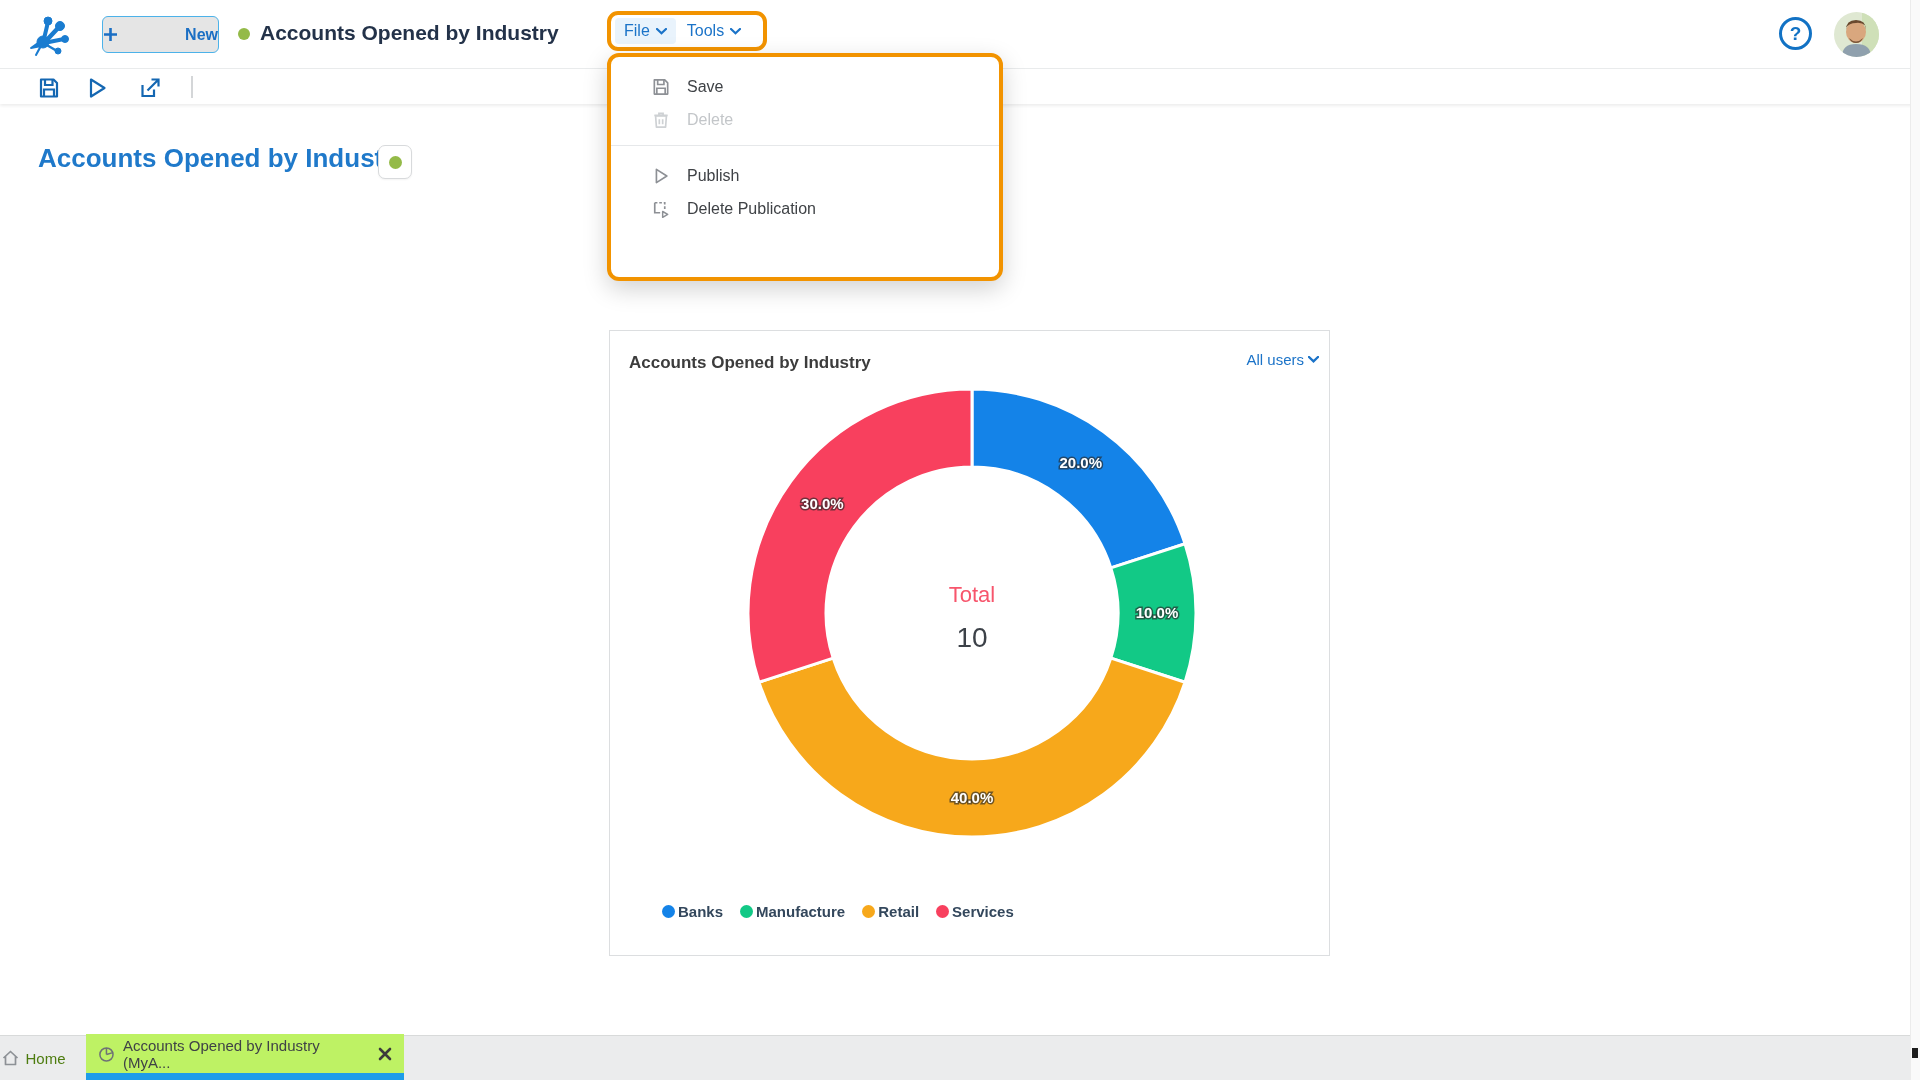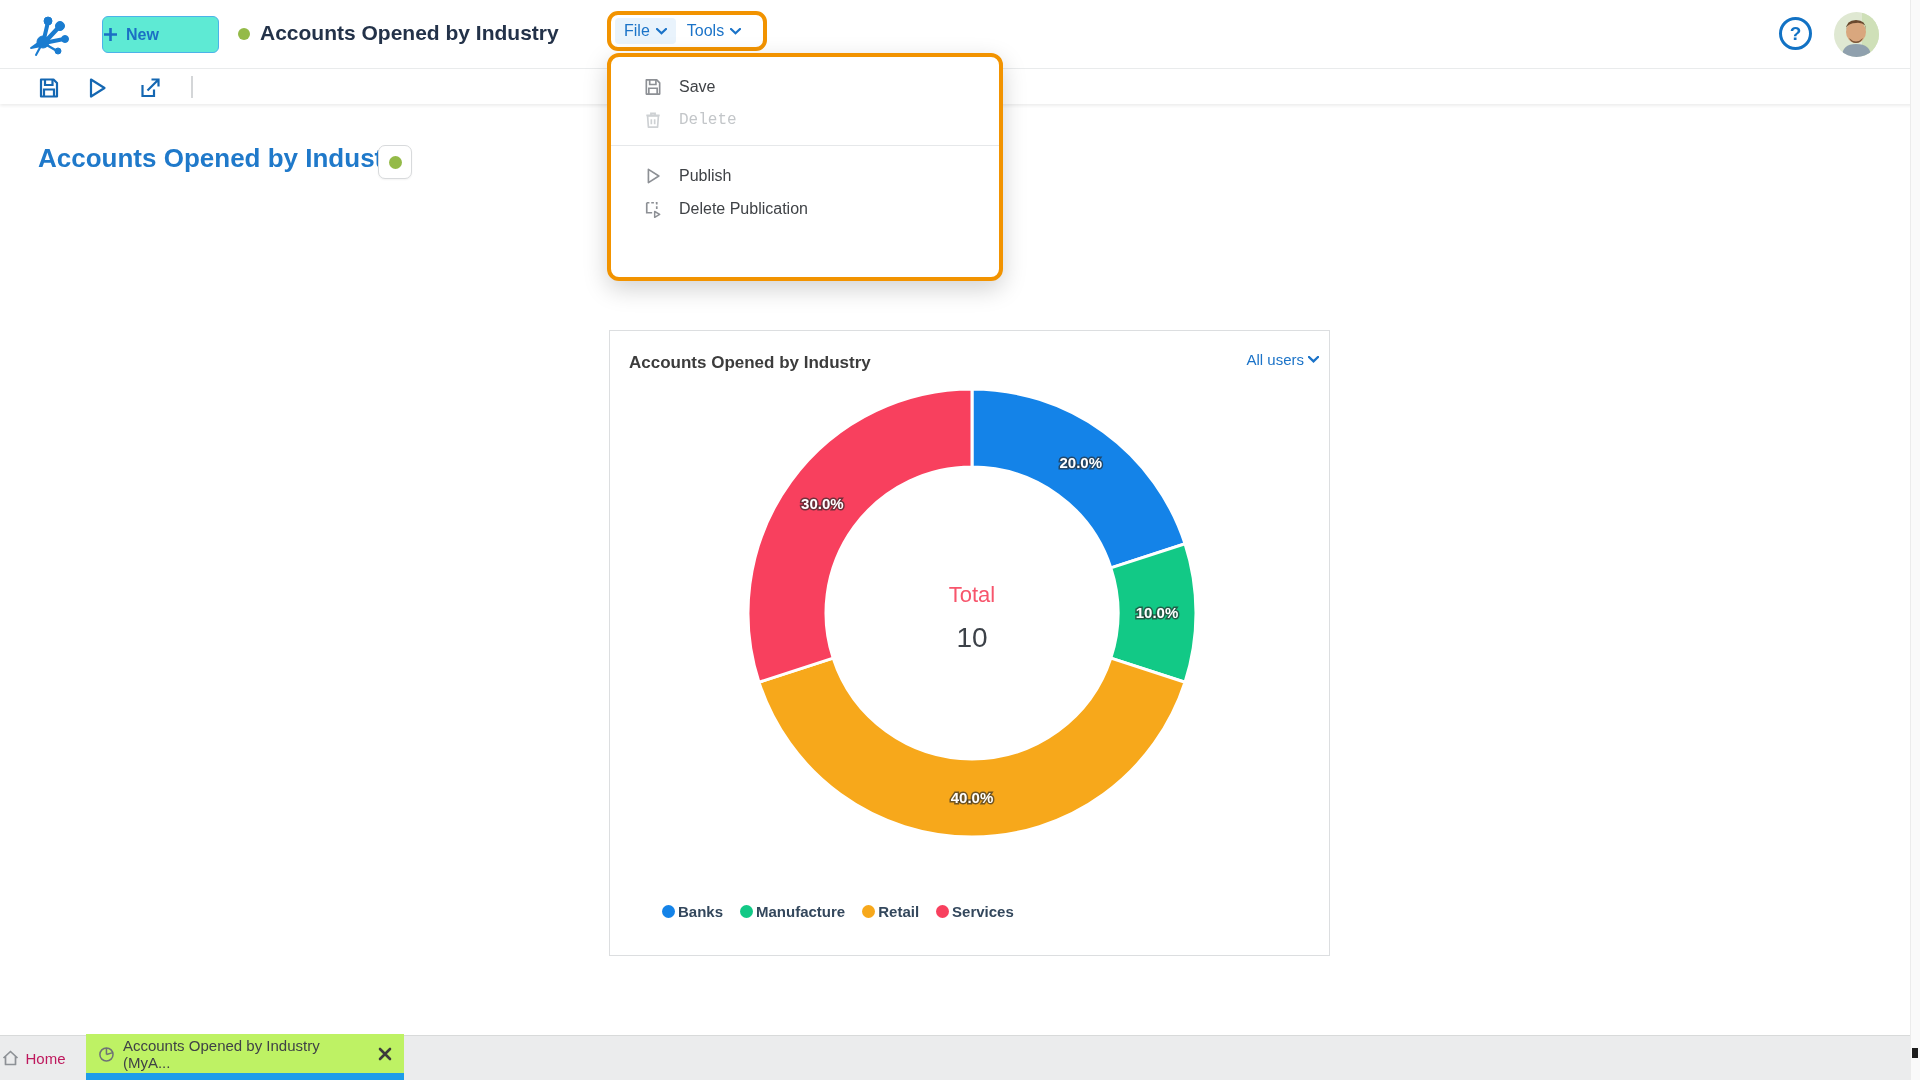--- a/index.html
+++ b/index.html
@@ -2,22 +2,22 @@
 <html><head>
 <meta charset="utf-8">
 <style>
   * { margin:0; padding:0; box-sizing:border-box; }
   html,body { width:1920px; height:1080px; }
   body { font-family:"Liberation Sans", sans-serif; background:#fff; position:relative; overflow:hidden; }
 
   
   .topbar { position:absolute; left:0; top:0; width:1920px; height:69px; background:#fff; border-bottom:1px solid #e9ebec; z-index:30; }
   .logo { position:absolute; left:27px; top:13px; width:44px; height:44px; }
-  .new-btn { position:absolute; left:102px; top:16px; width:117px; height:37px; background:#5eead4;
-             border:1px solid #4cb2e9; border-radius:6px; display:flex; align-items:center; justify-content:flex-start;
+  .new-btn { position:absolute; left:102px; top:16px; width:117px; height:37px; background:#e5e5e5;
+             border:1px solid #4cb2e9; border-radius:6px; display:flex; align-items:center; justify-content:space-between;
              gap:8px; color:#1b6fc4; font-size:16px; font-weight:bold; cursor:pointer; }
   .doc-status-dot { position:absolute; left:238px; top:28px; width:12px; height:12px; border-radius:50%; background:#94ba48; }
   .doc-title { position:absolute; left:260px; top:21px; font-size:21px; font-weight:bold; color:#233249; }
 
   .menubar-highlight { position:absolute; left:607px; top:11px; width:160px; height:40px;
              border:4px solid #f29300; border-radius:11px; background:#fff; display:flex; align-items:center; padding:12px 4px; gap:2px; }
   .menu-btn { display:flex; align-items:center; gap:6px; font-size:16px; color:#1b73c8; padding:4px 9px; border-radius:4px; cursor:pointer; }
   .menu-btn.open { background:#e9f3fc; }
 
   .help-btn { position:absolute; left:1779px; top:17px; width:33px; height:33px; border-radius:50%;
@@ -35,24 +35,24 @@
   .page-heading { position:absolute; left:38px; top:143px; font-size:26px; color:#1f79ca; }
   .heading-badge { position:absolute; left:378px; top:145px; width:34px; height:34px; background:#fff;
                    border:1px solid #d8dadc; border-radius:7px; box-shadow:0 1px 2px rgba(0,0,0,0.05);
                    display:flex; align-items:center; justify-content:center; cursor:pointer; }
   .heading-badge .dot { width:13px; height:13px; border-radius:50%; background:#94ba48; }
 
   
   .dropdown { position:absolute; left:607px; top:53px; width:396px; height:228px;
               border:4px solid #f29300; border-radius:12px; background:#fff;
               box-shadow:0 8px 24px rgba(0,0,0,0.18); z-index:40; padding:13px 0 12px; }
-  .menu-item { height:33px; display:flex; align-items:center; gap:16px; padding-left:32px;
+  .menu-item { height:33px; display:flex; align-items:center; gap:16px; padding-left:40px;
                font-size:16px; color:#3f4246; cursor:pointer; }
   .menu-item .mi-icon { width:20px; height:20px; color:#8d9095; flex:0 0 auto; }
-  .menu-item.disabled { color:#c3c6c9; cursor:default;font-family:Liberation Mono, monospace; }
+  .menu-item.disabled { color:#c3c6c9; cursor:default; }
   .menu-item.disabled .mi-icon { color:#ced1d4; }
   .menu-divider { border-top:1px solid #e6e8ea; margin:9px 0 13px; }
 
   
   .card { position:absolute; left:609px; top:330px; width:721px; height:626px; background:#fff; border:1px solid #dcdee0; }
   .card-filter { position:absolute; right:10px; top:20px; display:flex; align-items:center; gap:4px;
                  color:#1b73c8; font-size:15px; cursor:pointer; }
   .card-title { position:absolute; left:19px; top:22px; font-size:17px; font-weight:bold; color:#3c3c3c; }
   .donut-wrap { position:absolute; left:132px; top:52px; width:460px; height:460px; }
   .legend { position:absolute; left:52px; top:572px; display:flex; align-items:center; gap:17px;font-weight:bold; }
@@ -60,21 +60,21 @@
   .legend-dot { width:13px; height:13px; border-radius:50%; flex:0 0 auto; }
 
   .pct-label { font-size:15px; font-weight:bold; fill:#fff; stroke:rgba(40,40,40,0.65); stroke-width:3px;
                paint-order:stroke; text-anchor:middle; }
   .center-label { font-size:22px; fill:#f7556c; text-anchor:middle; }
   .center-value { font-size:28px; fill:#3c4148; text-anchor:middle; }
 
   
   .tabbar { position:absolute; left:0; bottom:0; width:1920px; height:45px; background:#ebeced; border-top:1px solid #d8dada; z-index:30; }
   .home-tab { position:absolute; left:0; top:0; width:68px; height:100%; display:flex; align-items:center;
-              justify-content:center; gap:6px; color:#be185d; font-size:15px; cursor:pointer; }
+              justify-content:center; gap:6px; color:#4d7c0f; font-size:15px; cursor:pointer; }
   .active-tab { position:absolute; left:86px; top:-2px; width:318px; height:40px; background:#bef264;
                 display:flex; align-items:center; gap:8px; padding:0 12px; font-size:15px; color:#3f4246; cursor:pointer; }
   .active-tab-underline { position:absolute; left:86px; bottom:0; width:318px; height:7px; background:#1d9ce8; }
   .tab-close { margin-left:auto; width:14px; height:14px; color:#3c3c3c; cursor:pointer; flex:0 0 auto; }
 
   
   .scrollbar-track { position:absolute; right:0; top:0; width:10px; height:1080px; background:#fafafa; border-left:1px solid #ececec; z-index:50; }
   .scrollbar-thumb { position:absolute; right:2px; bottom:22px; width:6px; height:10px; background:#1e1e1e; }
 
   svg { display:block; }

